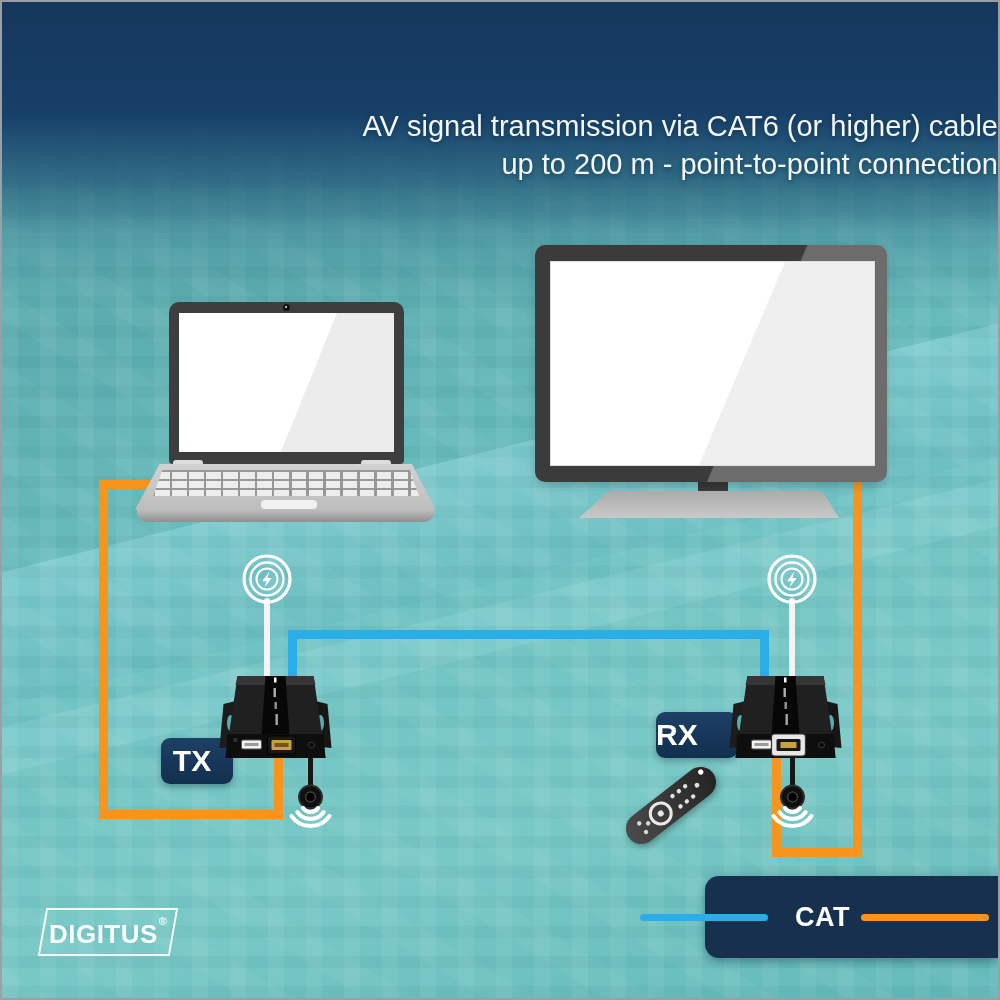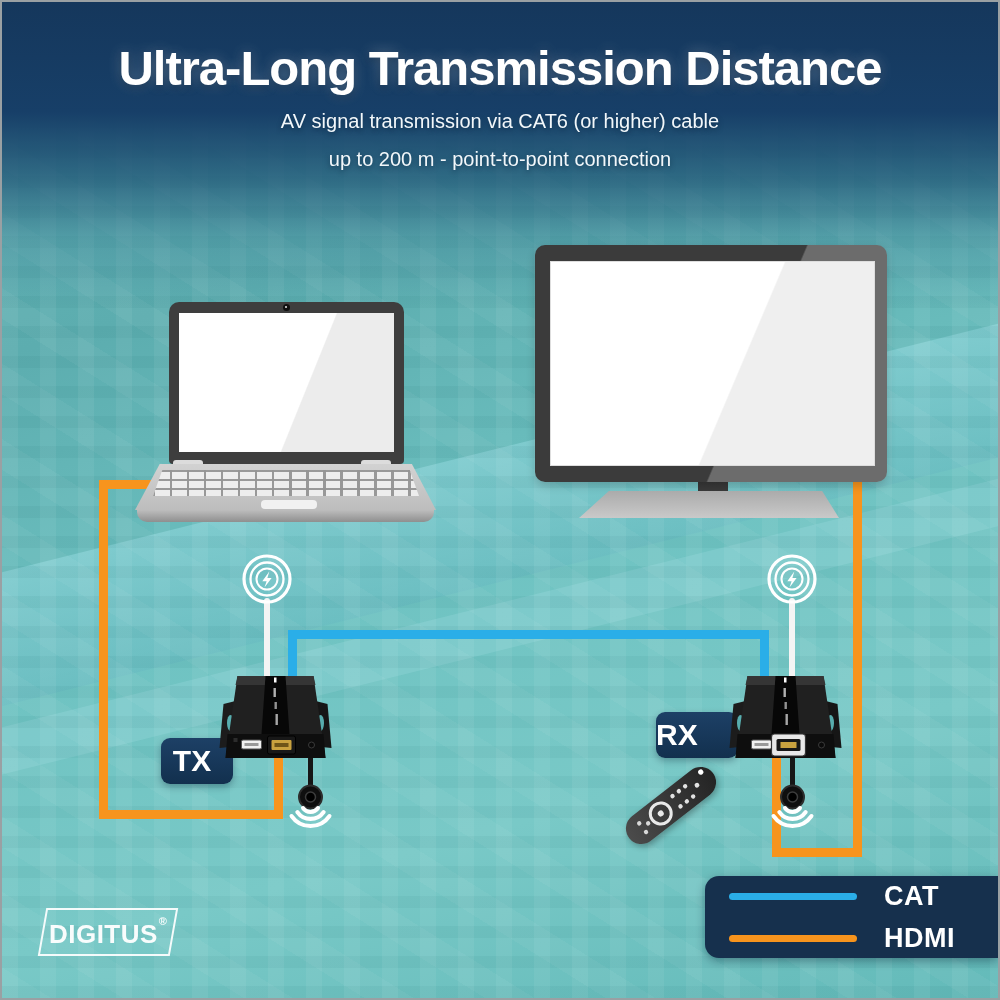--- a/index.html
+++ b/index.html
@@ -32,22 +32,22 @@
     position:absolute;left:0;top:0;right:0;height:305px;
     background:linear-gradient(180deg,#15375c 0%,#173f68 36%,rgba(30,82,116,.78) 56%,rgba(62,130,150,.38) 78%,rgba(104,184,188,0) 100%);
   }
   
   .title{
     position:absolute;left:0;top:38px;width:100%;text-align:center;
     font-size:49px;font-weight:bold;color:#fff;letter-spacing:-1px;
     text-shadow:0 0 14px rgba(255,255,255,.28),0 3px 7px rgba(4,28,52,.55);
   }
   .subtitle{
-    position:absolute;left:0;width:100%;text-align:center;
-    font-size:20px;color:#f2f7fa;
+    position:absolute;left:0;width:100%;text-align:right;
+    font-size:29px;color:#f2f7fa;
     text-shadow:0 2px 5px rgba(4,28,52,.5);
   }
   .subtitle.l1{top:108px;}
   .subtitle.l2{top:146px;}
   
   .cable{position:absolute;z-index:4;}
   .hdmi{background:#f7941d;}
   .cat{background:#2aaee8;}
   .power-line{position:absolute;z-index:4;width:6px;background:#f4f4f4;border-radius:3px;}
   
@@ -96,21 +96,21 @@
   }
   
   .remote{position:absolute;left:616px;top:788px;width:106px;height:31px;z-index:9;
     transform:rotate(-38deg);border-radius:16px;
     background:linear-gradient(100deg,#4c4c4c,#232323);box-shadow:0 3px 6px rgba(0,0,0,.3);}
   
   .legend{
     position:absolute;left:703px;top:874px;right:0;height:82px;z-index:10;
     background:#16304d;border-radius:14px 0 0 14px;
     box-shadow:0 3px 10px rgba(0,20,40,.35);
-    display:flex;flex-direction:column;justify-content:center;gap:11px;padding-left:24px;
+    display:flex;flex-direction:row;justify-content:center;gap:11px;padding-left:24px;
   }
   .legend-row{display:flex;align-items:center;}
   .legend-line{width:128px;height:7px;border-radius:3.5px;margin-right:27px;}
   .legend-line.cat-c{background:#2aaee8;}
   .legend-line.hdmi-c{background:#f7941d;}
   .legend-label{color:#fff;font-weight:bold;font-size:27px;letter-spacing:.5px;}
   
   .logo{
     position:absolute;left:40px;top:906px;width:132px;height:48px;z-index:10;
     border:2.5px solid rgba(255,255,255,.92);transform:skewX(-10deg);
@@ -125,21 +125,20 @@
 </head>
 <body>
 
 <div class="canvas">
 
   <div class="river"></div>
   <div class="river2"></div>
   <div class="bg-texture"></div>
   <div class="header-fade"></div>
 
-  <div class="title">Ultra-Long Transmission Distance</div>
   <div class="subtitle l1">AV signal transmission via CAT6 (or higher) cable</div>
   <div class="subtitle l2">up to 200 m - point-to-point connection</div>
 
   <div class="cable hdmi" style="left:97px;top:478px;width:62px;height:9px;"></div>
   <div class="cable hdmi" style="left:97px;top:478px;width:9px;height:339px;"></div>
   <div class="cable hdmi" style="left:97px;top:808px;width:184px;height:9px;"></div>
   <div class="cable hdmi" style="left:272px;top:755px;width:9px;height:62px;"></div>
 
   <div class="cable hdmi" style="left:851px;top:472px;width:9px;height:383px;"></div>
   <div class="cable hdmi" style="left:770px;top:846px;width:90px;height:9px;"></div>

